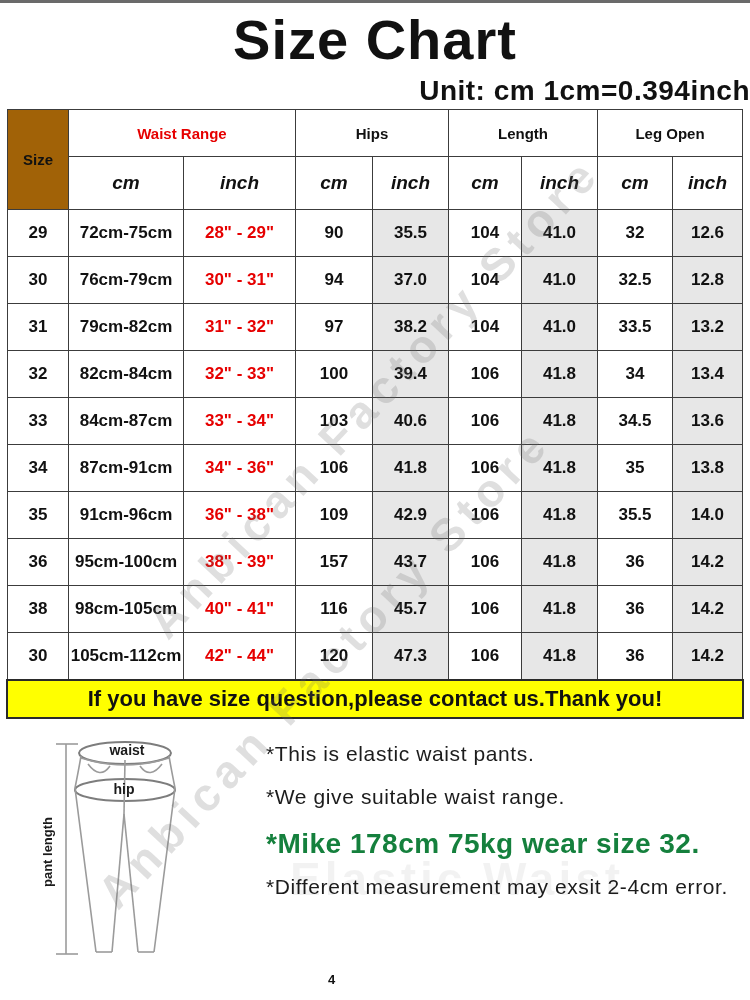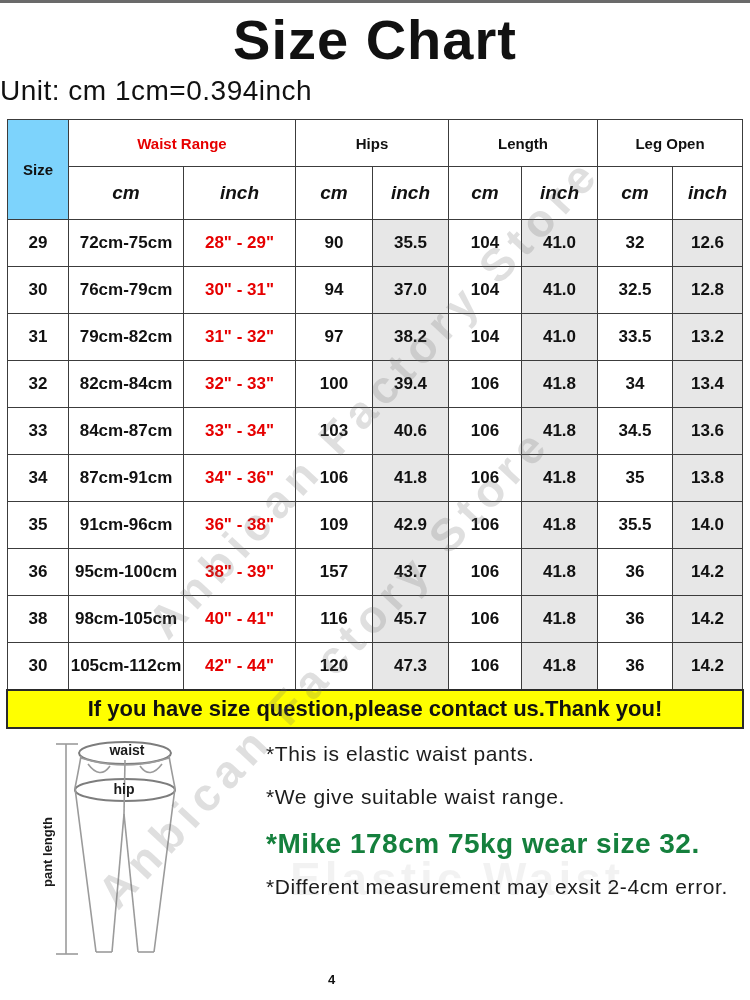--- a/index.html
+++ b/index.html
@@ -16,26 +16,26 @@
   
   .page-title {
     text-align: center;
     font-size: 56px;
     font-weight: 900;
     letter-spacing: 1px;
     margin-top: 6px;
     line-height: 62px;
   }
   .page-subtitle {
-    text-align: left;
+    text-align: right;
     font-size: 28px;
-    font-weight: 400;
+    font-weight: 700;
     line-height: 36px;
     margin-top: 2px;
-    margin-bottom: 10px;
+    margin-bottom: 0;
     letter-spacing: 0.5px;
   }
 
   
   table.size-table {
     border-collapse: collapse;
     table-layout: fixed;
     width: 735px;
     margin: 0 auto;
   }
@@ -45,21 +45,21 @@
     vertical-align: middle;
     font-weight: 700;
     padding: 0;
     overflow: hidden;
     white-space: nowrap;
   }
   .size-table thead tr.group-row th { height: 47px; font-size: 15px; }
   .size-table thead tr.unit-row th  { height: 53px; font-size: 19px; font-style: italic; }
   .size-table tbody td { height: 47px; font-size: 17px; }
   th.size-head {
-    background: #7dd3fc;
+    background: #a16207;
     font-size: 23px;
   }
   th.waist-head { color: #e60000; }
   td.red-cell  { color: #e60000; }
   td.shade-cell { background: #e7e7e7; }
   tr.notice-row td {
     height: 38px;
     background: #ffff00;
     font-size: 22px;
     font-weight: 700;

